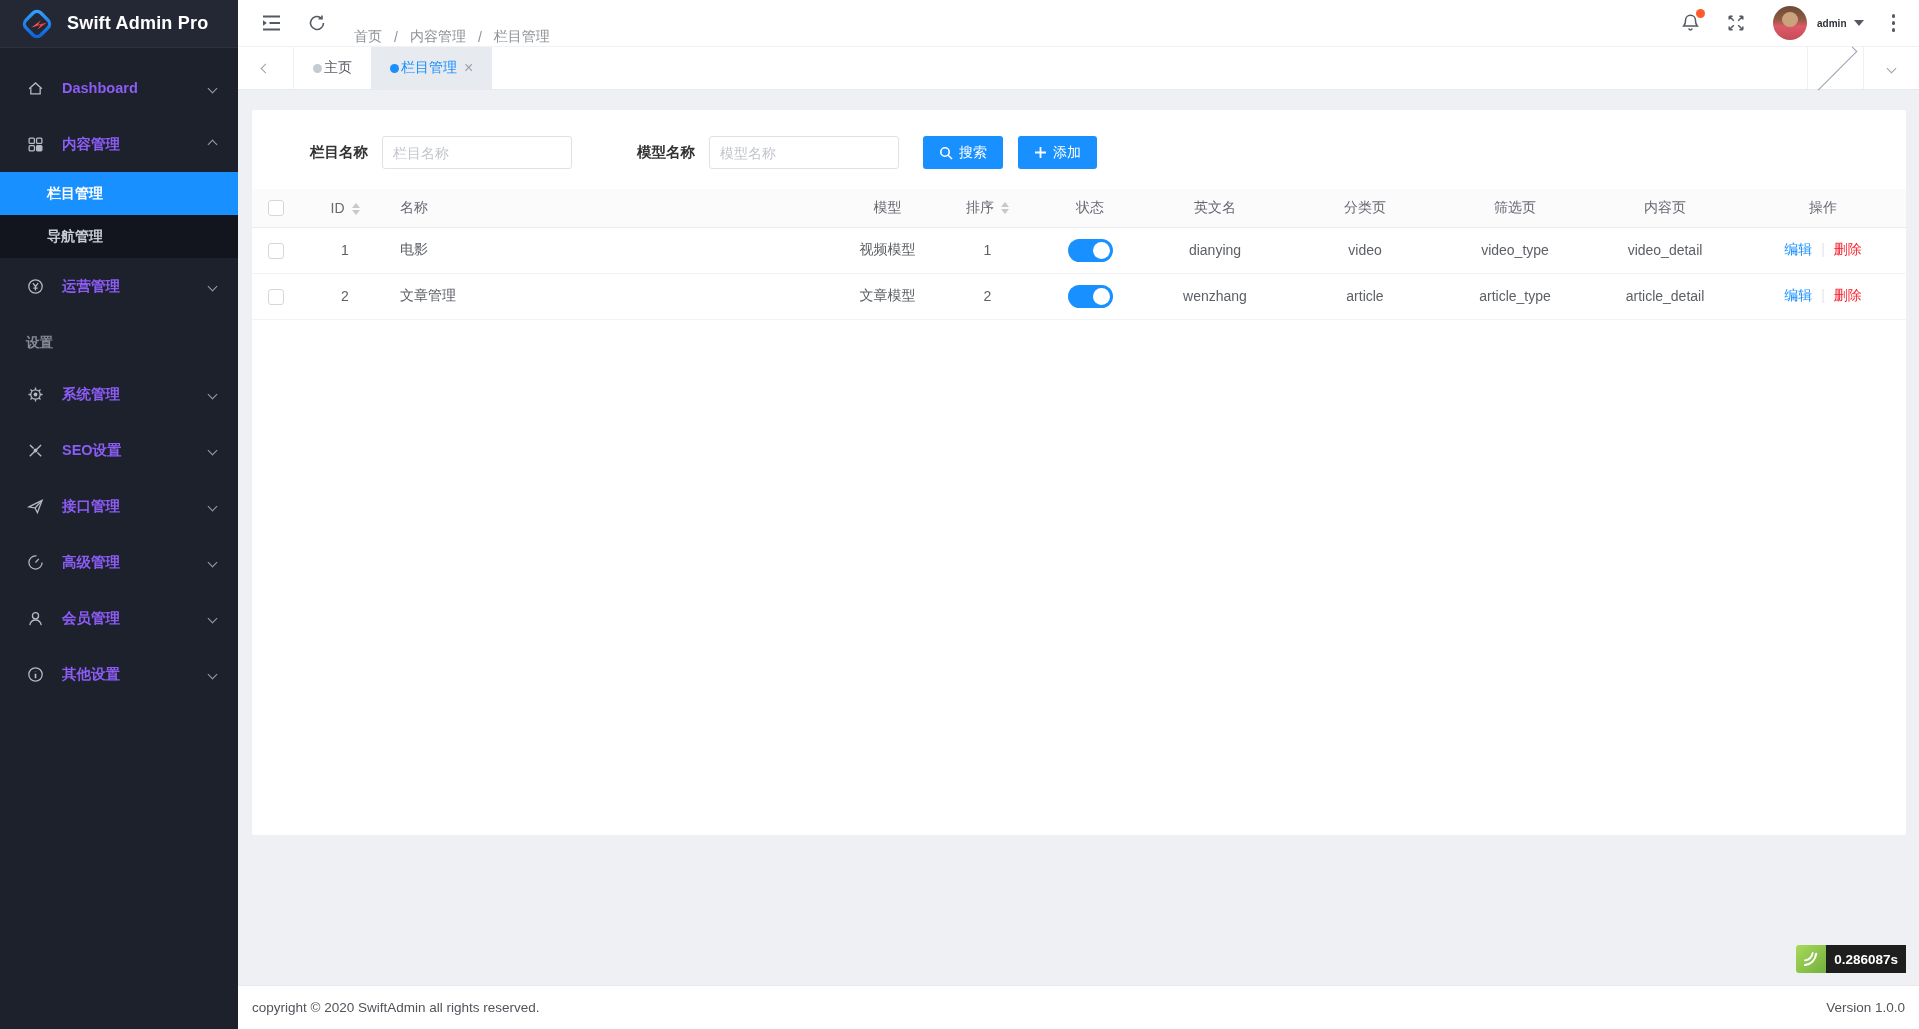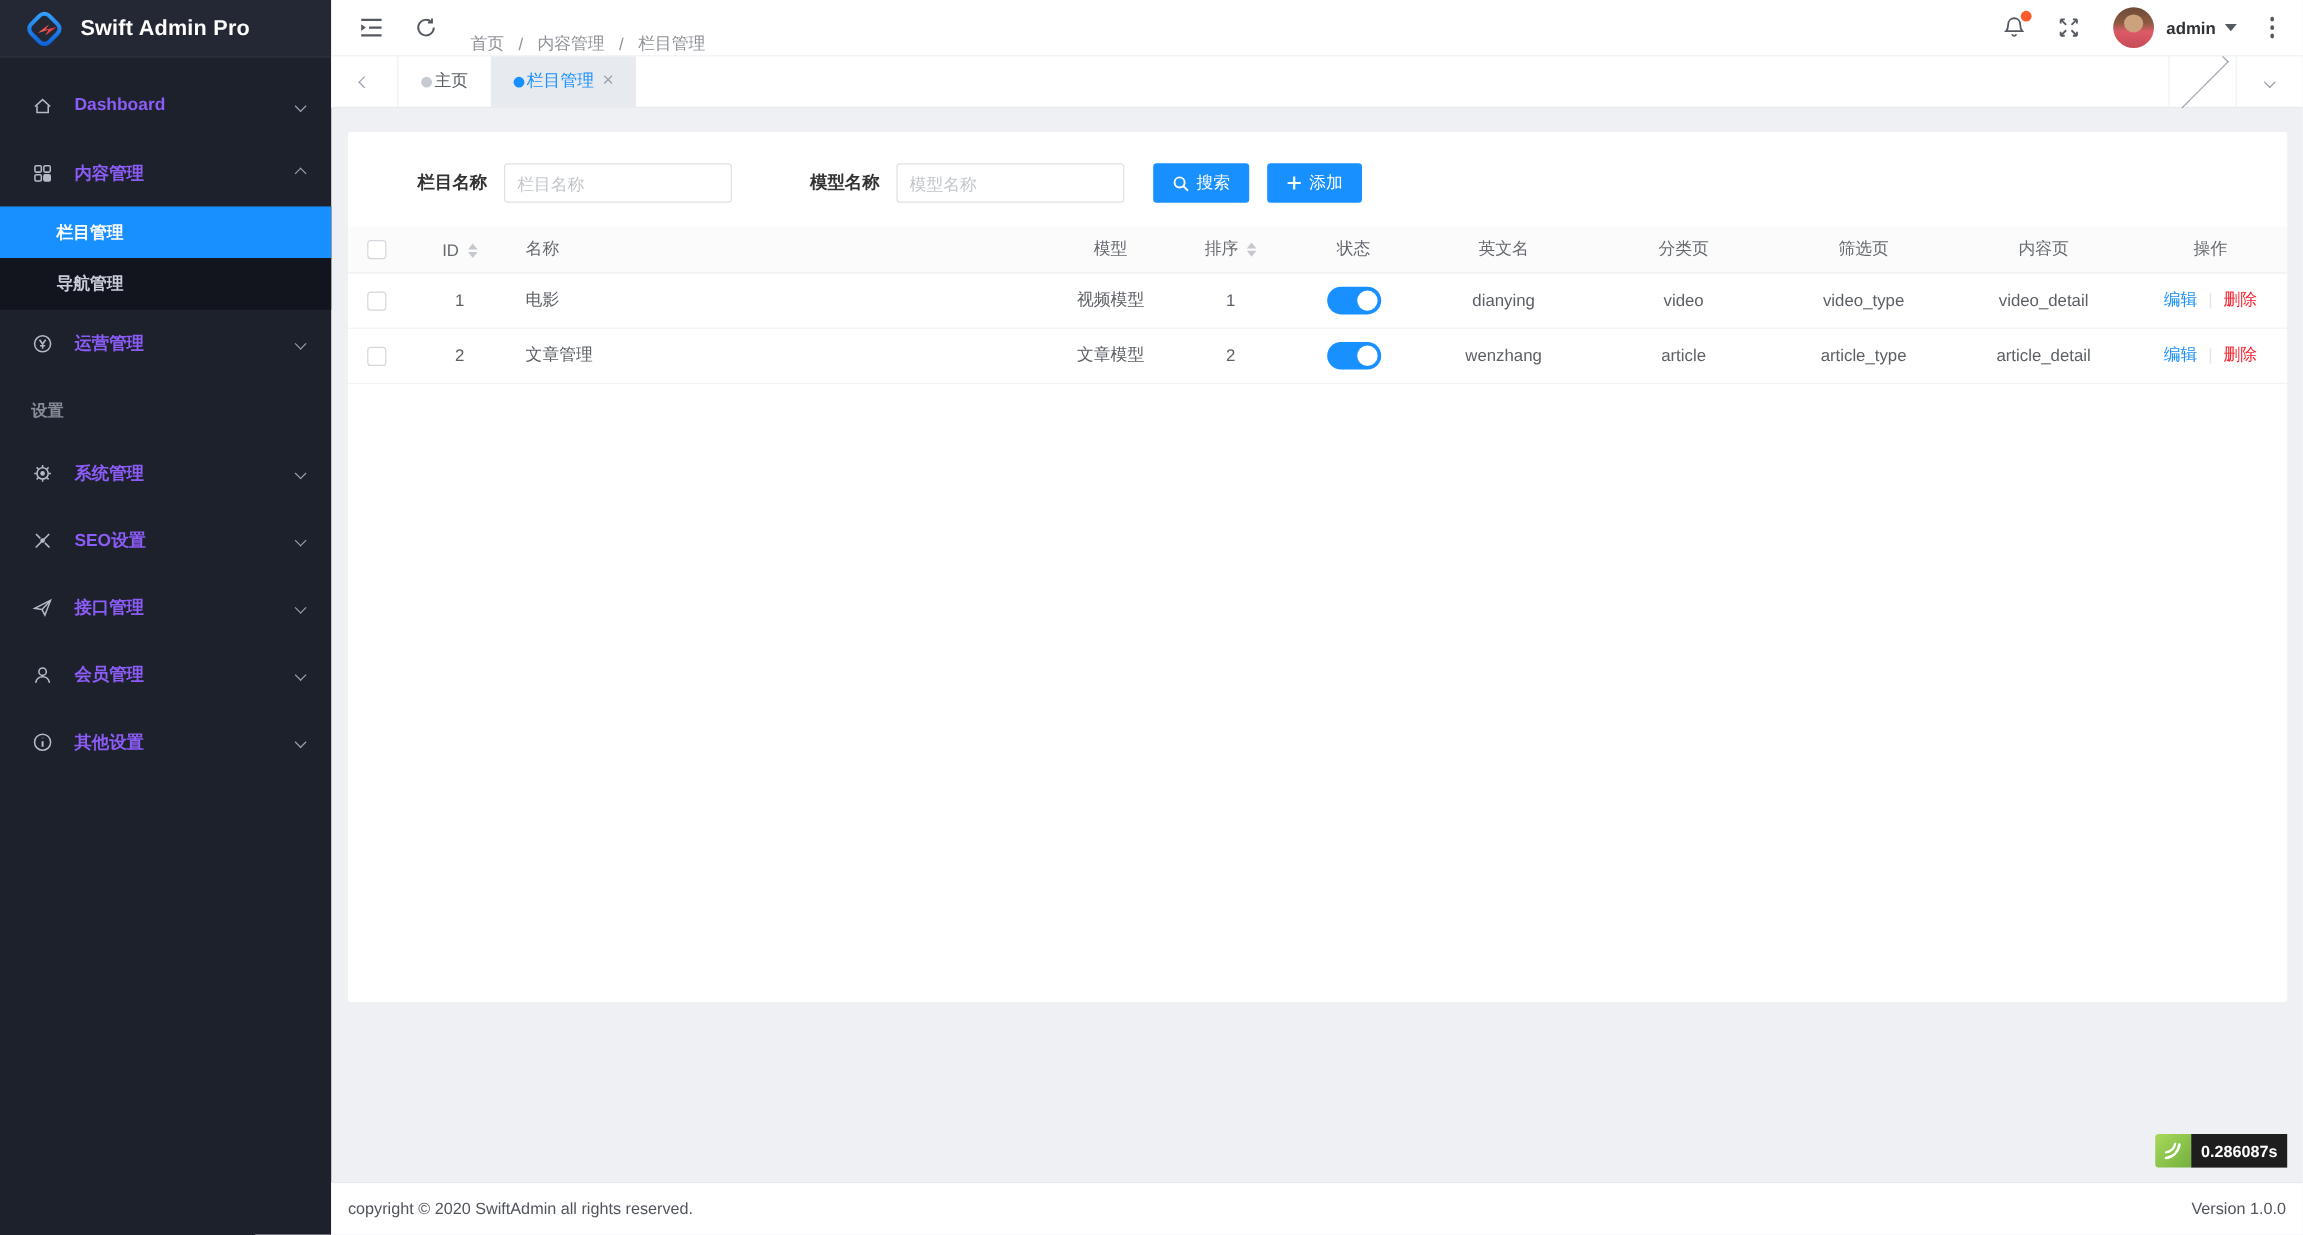--- a/index.html
+++ b/index.html
@@ -1,21 +1,21 @@
 <!DOCTYPE html>
 <html><head>
 <meta charset="utf-8">
 <style>
   * { margin:0; padding:0; box-sizing:border-box; }
   html,body { width:1919px; height:1029px; overflow:hidden;
     font-family:"Liberation Sans","DejaVu Sans",sans-serif; }
   body { display:flex; background:#eef0f4; }
 
   
-  .sidebar { width:276px; flex-shrink:0; background:#1d212b; color:#cfd3dc;
+  .sidebar { width:238px; flex-shrink:0; background:#1d212b; color:#cfd3dc;
     display:flex; flex-direction:column; }
   .logo { height:48px; display:flex; align-items:center; gap:13px;
     padding-left:20px; background:#232834; border-bottom:1px solid rgba(255,255,255,.05); }
   .logo-title { color:#fff; font-size:18px; font-weight:700; letter-spacing:.2px; }
   .menu { padding-top:12px; }
   .m-item { height:56px; display:flex; align-items:center;
     padding:0 22px 0 26px; cursor:pointer; font-size:14.5px; font-weight:700; color:#8b5cf6; }
   .s-icon { width:18px; height:18px; margin-right:18px; color:#b4bac7;
     display:flex; align-items:center; justify-content:center; flex-shrink:0; }
   .chev { width:7px; height:7px; border-right:1.7px solid #9aa0ad;
@@ -45,21 +45,21 @@
   .tb-right { margin-left:auto; display:flex; align-items:center; }
   .bell-wrap { position:relative; }
   .bell-dot { position:absolute; top:9px; right:8px; width:9px; height:9px;
     border-radius:50%; background:#ff5a2b; }
   .avatar { width:34px; height:34px; border-radius:50%; margin:0 10px 0 14px;
     background:linear-gradient(180deg,#6d4a38 0%,#8a5a40 38%,#dd5a68 60%,#c64b58 100%);
     position:relative; overflow:hidden; cursor:pointer; }
   .avatar::before { content:""; position:absolute; left:9px; top:6px; width:16px;
     height:15px; border-radius:50%; background:#caa27e; }
   .user-btn { display:flex; align-items:center; gap:7px; cursor:pointer;
-    font-size:14px; color:#2e3237; font-weight:700; }
+    font-size:10px; color:#2e3237; font-weight:700; }
   .caret-down { width:0; height:0; border-left:5px solid transparent;
     border-right:5px solid transparent; border-top:6px solid #555a61; }
   .kebab { display:flex; flex-direction:column; gap:3.5px; margin-left:22px;
     padding:6px; cursor:pointer; }
   .kebab i { width:3.5px; height:3.5px; border-radius:50%; background:#555a61; }
 
   
   .tabbar { height:44px; background:#fff; display:flex; align-items:stretch;
     border-bottom:1px solid #e7e9ee; border-top:1px solid #f1f2f5; }
   .tab-nav { width:56px; display:flex; align-items:center; justify-content:center;
@@ -230,20 +230,30 @@
       <span class="s-icon">
         <svg width="17" height="17" viewBox="0 0 16 16" fill="none" stroke="currentColor" stroke-width="1.2">
           <path d="M1.8 8.4 14.2 2.2 9.8 13.8 7.6 9.4z"></path>
             <path d="M7.6 9.4l6.6-7.2"></path>
           </svg>
       </span>
       <span>接口管理</span>
       <span class="chev down"></span>
     </div>
 
+    <div class="m-item">
+      <span class="s-icon">
+        <svg width="17" height="17" viewBox="0 0 16 16" fill="none" stroke="currentColor" stroke-width="1.2">
+          <circle cx="8" cy="8" r="6.2" stroke-dasharray="30 9"></circle>
+            <path d="M8 8l3.1-3.4"></path>
+          </svg>
+      </span>
+      <span>高级管理</span>
+      <span class="chev down"></span>
+    </div>
 
 
     <div class="m-item">
       <span class="s-icon">
         <svg width="17" height="17" viewBox="0 0 16 16" fill="none" stroke="currentColor" stroke-width="1.2">
           <circle cx="8" cy="5.4" r="2.9"></circle>
             <path d="M2.6 14.2c.6-3.2 2.7-4.8 5.4-4.8s4.8 1.6 5.4 4.8"></path>
           </svg>
       </span>
       <span>会员管理</span>

